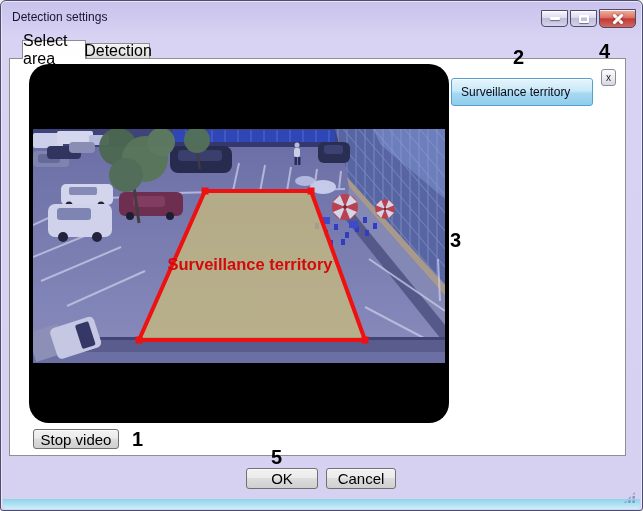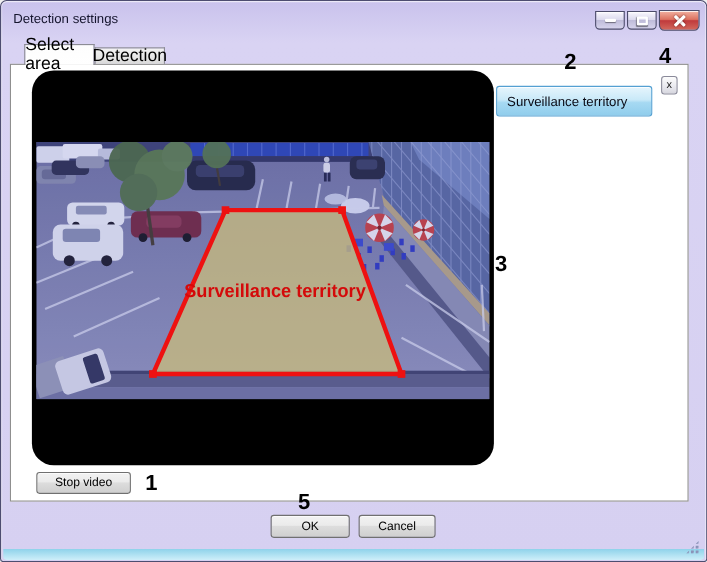--- a/index.html
+++ b/index.html
@@ -33,21 +33,21 @@
   .tab-inactive { left:85px; top:42px; width:64px; height:15px; background:linear-gradient(#f3f3f3,#e6e6e6 60%,#d9d9d9); }
 
   .panel { position:absolute; z-index:1; left:8px; top:57px; width:617px; height:398px;
     background:#ffffff; border:1px solid #8f8f8f; }
 
   .video-frame { position:absolute; z-index:2; left:28px; top:63px; width:420px; height:359px;
     background:#000; border-radius:20px; overflow:hidden; }
   .video-frame svg { position:absolute; left:4px; top:65px; }
 
   .btn { position:absolute; z-index:2; display:flex; align-items:center; justify-content:center;
-    font-family:"Liberation Sans", sans-serif; font-size:11px; color:#000;
+    font-family:"Liberation Sans", sans-serif; font-size:15px; color:#000;
     border:1px solid #707070; border-radius:3px;
     background:linear-gradient(#f2f2f2 0%,#ebebeb 45%,#dddddd 50%,#cfcfcf 100%);
     box-shadow:inset 0 1px 0 #fbfbfb; padding:0; }
   .stop-btn   { left:32px;  top:428px; width:86px; height:20px; }
   .ok-btn     { left:245px; top:467px; width:72px; height:21px; }
   .cancel-btn { left:325px; top:467px; width:70px; height:21px; }
 
   .territory-btn { position:absolute; z-index:2; left:450px; top:77px; width:142px; height:28px;
     display:flex; align-items:center; font-family:"Liberation Sans", sans-serif; font-size:12px; color:#0a0a14;
     border:1px solid #54a0d2; border-radius:3px; padding:0 0 0 9px; text-align:left;

